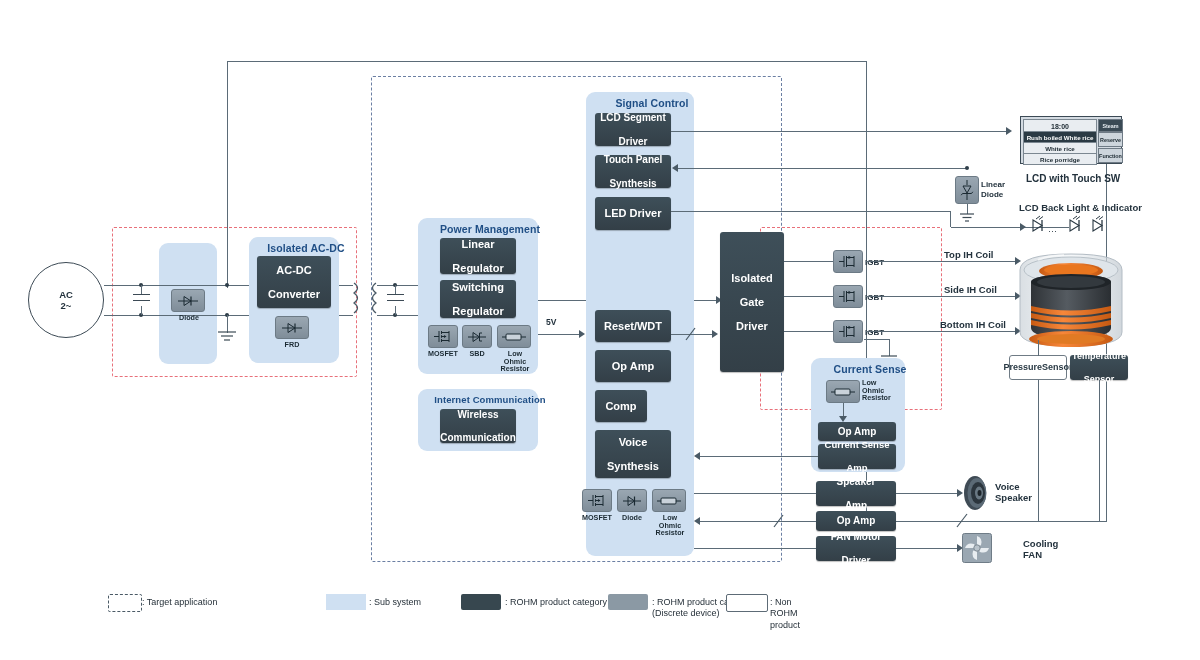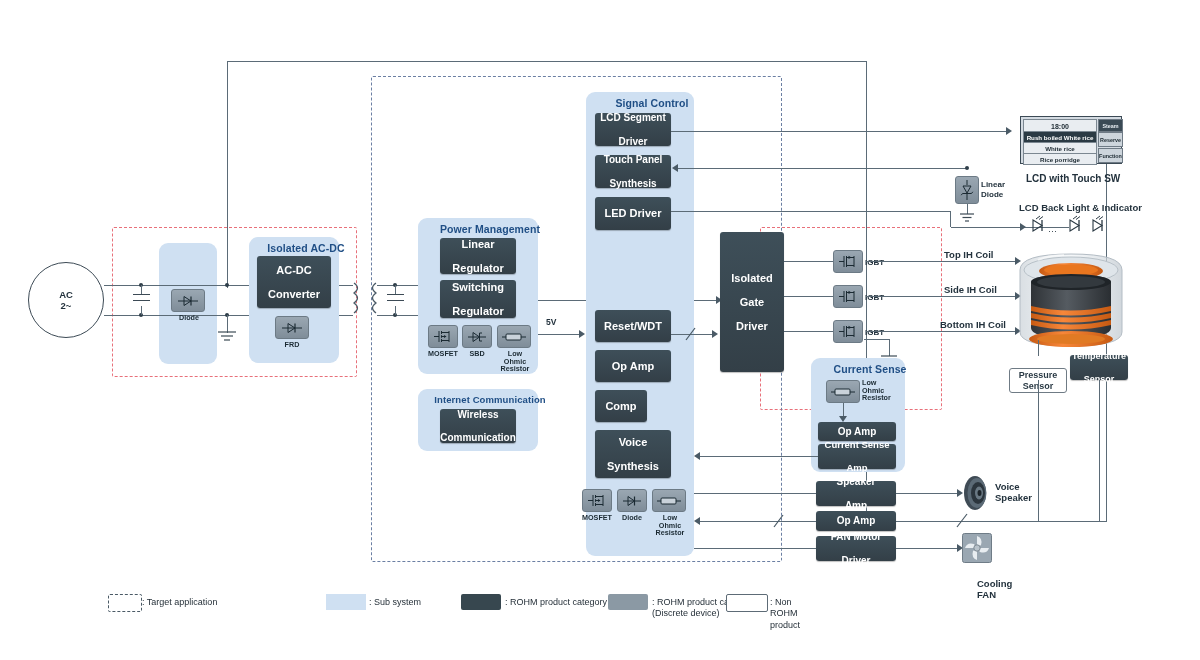--- a/index.html
+++ b/index.html
@@ -435,21 +435,21 @@
   <svg class="abs" style="left:962px;top:533px;" width="30" height="30">
     <rect x="0.5" y="0.5" width="29" height="29" rx="2" fill="#9aa7b2" stroke="#6f7c87"></rect>
     <g fill="#e8edf1">
       <path d="M15 15 L15 3 Q21 5 19 12 Z"></path>
       <path d="M15 15 L27 15 Q25 21 18 19 Z"></path>
       <path d="M15 15 L15 27 Q9 25 11 18 Z"></path>
       <path d="M15 15 L3 15 Q5 9 12 11 Z"></path>
     </g>
     <circle cx="15" cy="15" r="3.2" fill="#b9c3cb" stroke="#7d8993"></circle>
   </svg>
-  <div class="abs plaintext" style="left:977px;top:538px;margin-top:40px;">
+  <div class="abs plaintext" style="left:1023px;top:538px;">
     <span>Cooling</span><br>
     <span>FAN</span>
   </div>
 
   <div class="abs wire wh" style="left:671px;top:131px;width:336px;height:1px;"></div>
   <div class="abs arr arr-r" style="left:1006px;top:127px;"></div>
   <div class="abs wire wh" style="left:678px;top:168px;width:289px;height:1px;"></div>
   <div class="abs arr arr-l" style="left:672px;top:164px;"></div>
   <div class="abs wire wv" style="left:966px;top:168px;width:1px;height:0px;"></div>
 
@@ -552,21 +552,21 @@
     <path d="M19,66 q40,9 80,0 l0,5 q-40,9 -80,0 Z" fill="url(#gCoil)"></path>
     <path d="M19,73 q40,9 80,0 l0,5 q-40,9 -80,0 Z" fill="url(#gCoil)"></path>
     <path d="M19,80 q40,9 80,0 l0,5 q-40,9 -80,0 Z" fill="url(#gCoil)"></path>
 
     <ellipse cx="59" cy="99" rx="42" ry="8" fill="url(#gCoil)"></ellipse>
     <ellipse cx="59" cy="99" rx="34" ry="5" fill="#e07a24"></ellipse>
 
     <path d="M26,20 q12,-5 26,-5" fill="none" stroke="#ffffff" stroke-width="2" opacity="0.55"></path>
   </svg>
 
-  <div class="abs nonrohm" style="left:1009px;top:368px;width:58px;height:25px;flex-direction:column;">
+  <div class="abs nonrohm" style="left:1009px;top:355px;width:58px;height:25px;">
     <span>Pressure</span>
     <span>Sensor</span>
   </div>
   <div class="abs rohm" style="left:1070px;top:355px;width:58px;height:25px;flex-direction:column;font-size:9px;">
     <span>Temperature</span>
     <span>Sensor</span>
   </div>
   <div class="abs wire wv" style="left:1038px;top:380px;width:1px;height:141px;"></div>
   <div class="abs wire wv" style="left:1099px;top:380px;width:1px;height:141px;"></div>
   <div class="abs wire wv" style="left:1038px;top:340px;width:1px;height:16px;"></div>

